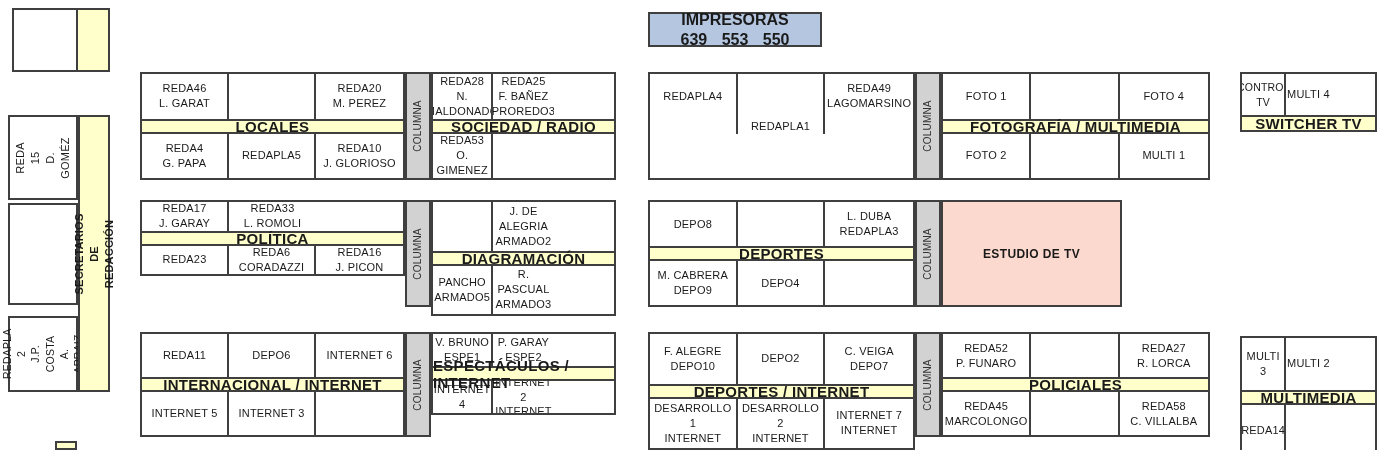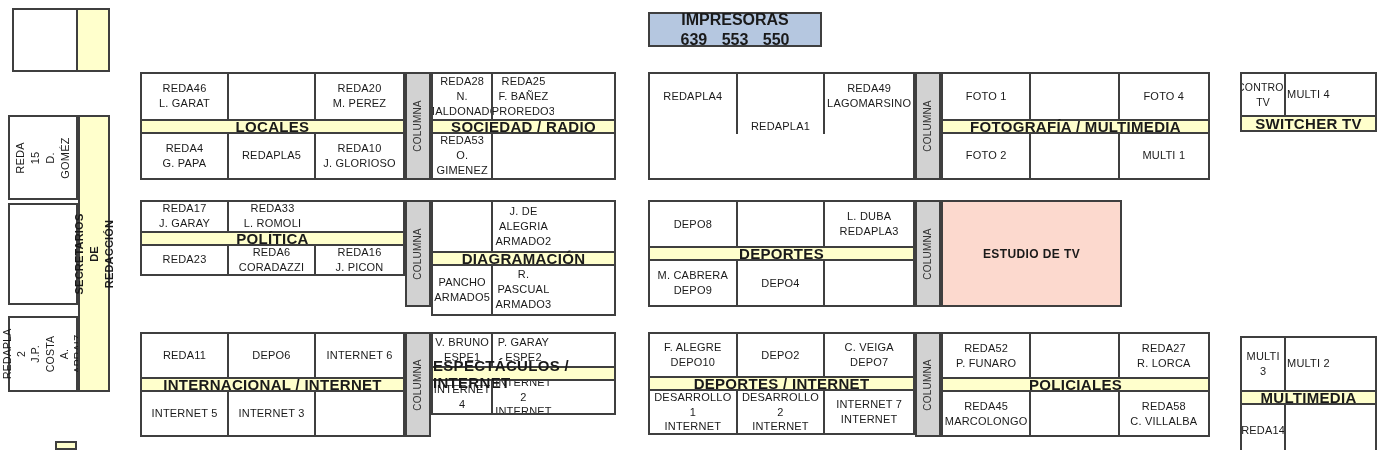--- a/index.html
+++ b/index.html
@@ -216,21 +216,21 @@
     <div class="cell">V. BRUNO
 ESPE1</div>
     <div class="cell last">P. GARAY
 ESPE2</div>
     <div class="band">ESPECTÁCULOS / INTERNET</div>
     <div class="cell">INTERNET 4</div>
     <div class="cell last">INTERNET 2
 INTERNET</div>
   </div>
 
-  <div class="block cols3 rows-std" style="left:648px;top:332px;width:267px;height:103px;">
+  <div class="block cols3 rows-std" style="left:648px;top:332px;width:267px;height:118px;">
     <div class="cell">F. ALEGRE
 DEPO10</div>
     <div class="cell">DEPO2</div>
     <div class="cell last">C. VEIGA
 DEPO7</div>
     <div class="band">DEPORTES / INTERNET</div>
     <div class="cell">DESARROLLO 1
 INTERNET</div>
     <div class="cell">DESARROLLO 2
 INTERNET</div>

